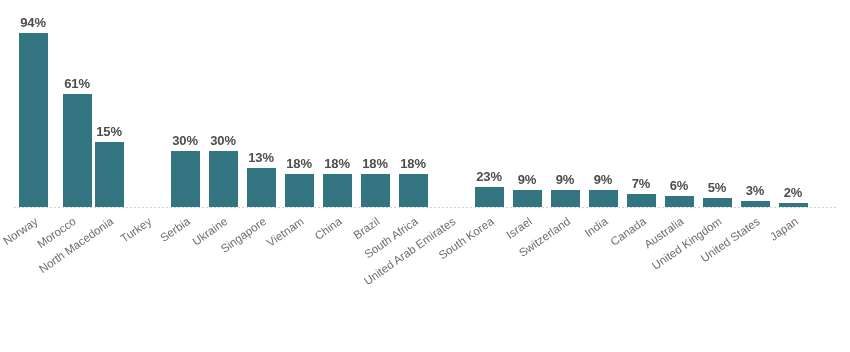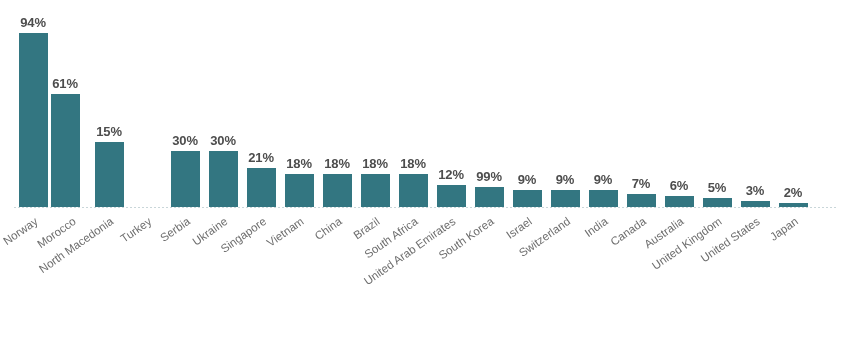--- a/index.html
+++ b/index.html
@@ -99,21 +99,21 @@
 
 <div id="chart-root" style="background: rgb(255, 255, 255);">
 
   <div id="plot-area">
       <div class="bar-slot" style="left: 0px;">
         <div class="bar-col">
           <div class="bar-value" style="color: rgb(77, 77, 77);">94%</div>
           <div class="bar-rect" style="height: 174.088px; background: rgb(51, 118, 129);"></div>
         </div>
       </div>
-      <div class="bar-slot" style="left: 32px;">
+      <div class="bar-slot" style="left: 44px;">
         <div class="bar-col">
           <div class="bar-value" style="color: rgb(77, 77, 77);">61%</div>
           <div class="bar-rect" style="height: 112.972px; background: rgb(51, 118, 129);"></div>
         </div>
       </div>
       <div class="bar-slot" style="left: 76px;">
         <div class="bar-col">
           <div class="bar-value" style="color: rgb(77, 77, 77);">15%</div>
           <div class="bar-rect" style="height: 64.82px; background: rgb(51, 118, 129);"></div>
         </div>
@@ -125,21 +125,21 @@
         </div>
       </div>
       <div class="bar-slot" style="left: 190px;">
         <div class="bar-col">
           <div class="bar-value" style="color: rgb(77, 77, 77);">30%</div>
           <div class="bar-rect" style="height: 55.56px; background: rgb(51, 118, 129);"></div>
         </div>
       </div>
       <div class="bar-slot" style="left: 228px;">
         <div class="bar-col">
-          <div class="bar-value" style="color: rgb(77, 77, 77);">21%</div>
+          <div class="bar-value" style="color: rgb(77, 77, 77);">13%</div>
           <div class="bar-rect" style="height: 38.892px; background: rgb(51, 118, 129);"></div>
         </div>
       </div>
       <div class="bar-slot" style="left: 266px;">
         <div class="bar-col">
           <div class="bar-value" style="color: rgb(77, 77, 77);">18%</div>
           <div class="bar-rect" style="height: 33.336px; background: rgb(51, 118, 129);"></div>
         </div>
       </div>
       <div class="bar-slot" style="left: 304px;">
@@ -153,29 +153,23 @@
           <div class="bar-value" style="color: rgb(77, 77, 77);">18%</div>
           <div class="bar-rect" style="height: 33.336px; background: rgb(51, 118, 129);"></div>
         </div>
       </div>
       <div class="bar-slot" style="left: 380px;">
         <div class="bar-col">
           <div class="bar-value" style="color: rgb(77, 77, 77);">18%</div>
           <div class="bar-rect" style="height: 33.336px; background: rgb(51, 118, 129);"></div>
         </div>
       </div>
-      <div class="bar-slot" style="left: 418px;">
-        <div class="bar-col">
-          <div class="bar-value" style="color: rgb(77, 77, 77);">12%</div>
-          <div class="bar-rect" style="height: 22.224px; background: rgb(51, 118, 129);"></div>
-        </div>
-      </div>
       <div class="bar-slot" style="left: 456px;">
         <div class="bar-col">
-          <div class="bar-value" style="color: rgb(77, 77, 77);">99%</div>
+          <div class="bar-value" style="color: rgb(77, 77, 77);">23%</div>
           <div class="bar-rect" style="height: 20.372px; background: rgb(51, 118, 129);"></div>
         </div>
       </div>
       <div class="bar-slot" style="left: 494px;">
         <div class="bar-col">
           <div class="bar-value" style="color: rgb(77, 77, 77);">9%</div>
           <div class="bar-rect" style="height: 16.668px; background: rgb(51, 118, 129);"></div>
         </div>
       </div>
       <div class="bar-slot" style="left: 532px;">

